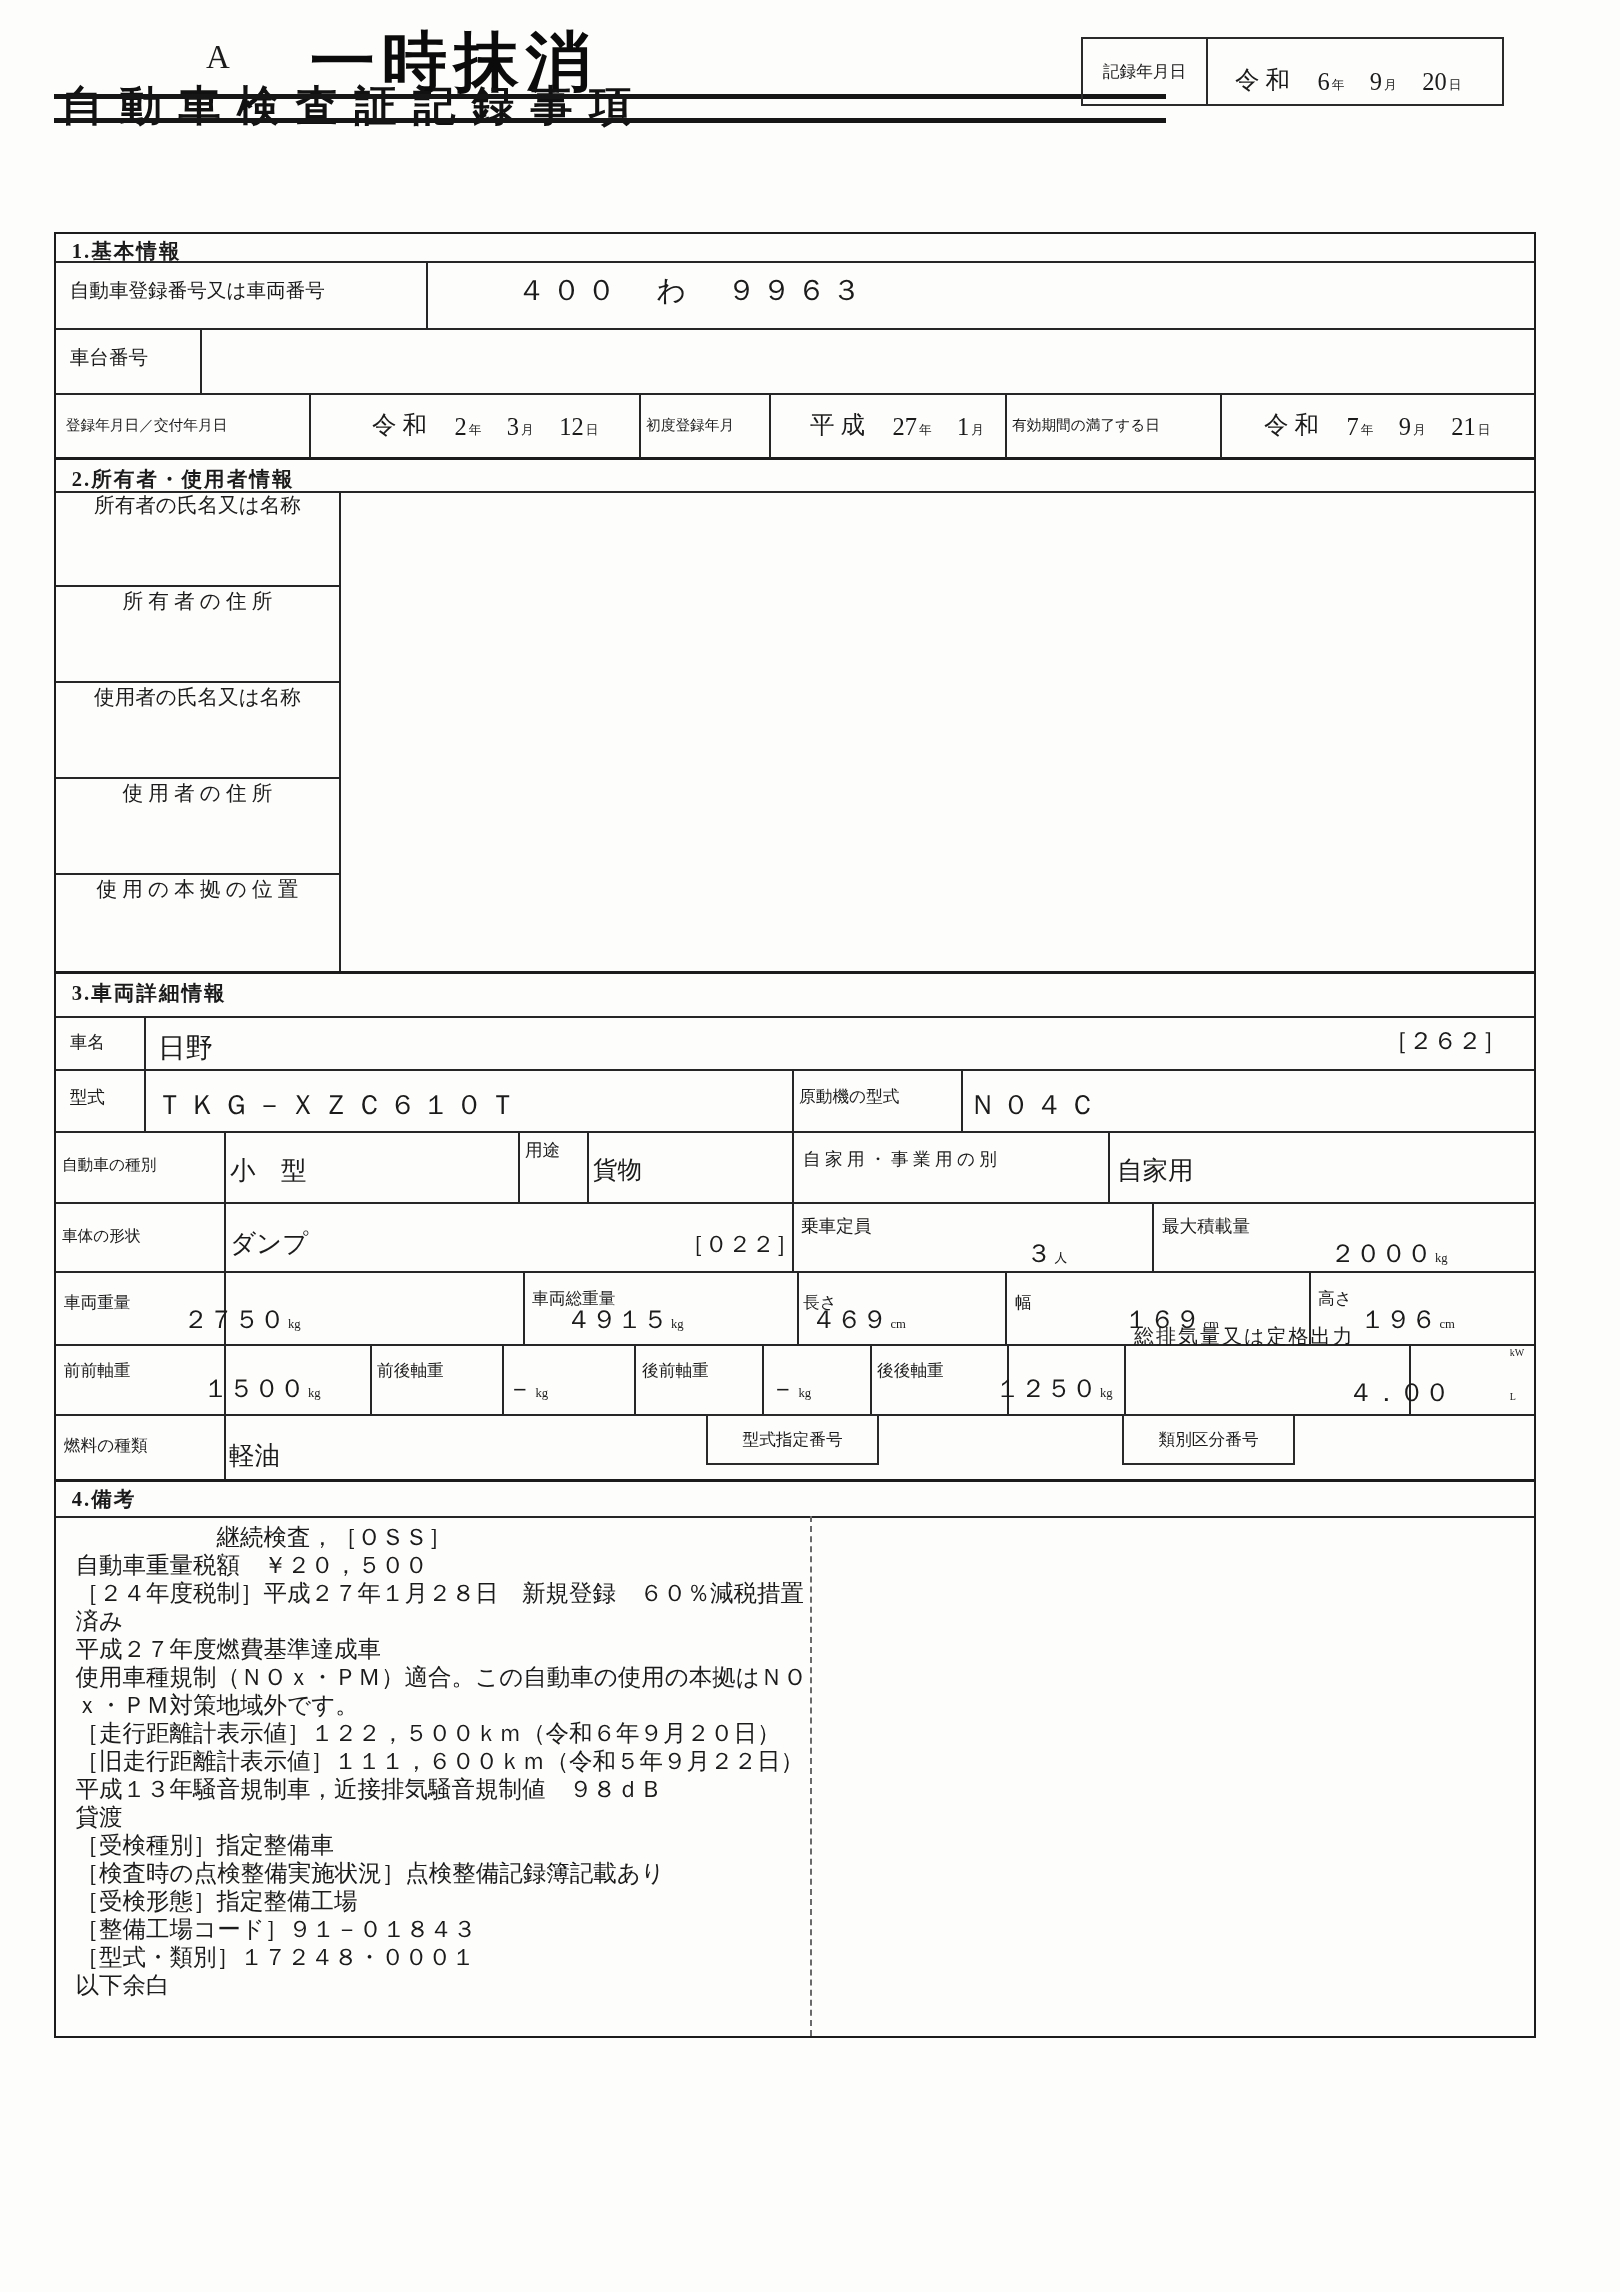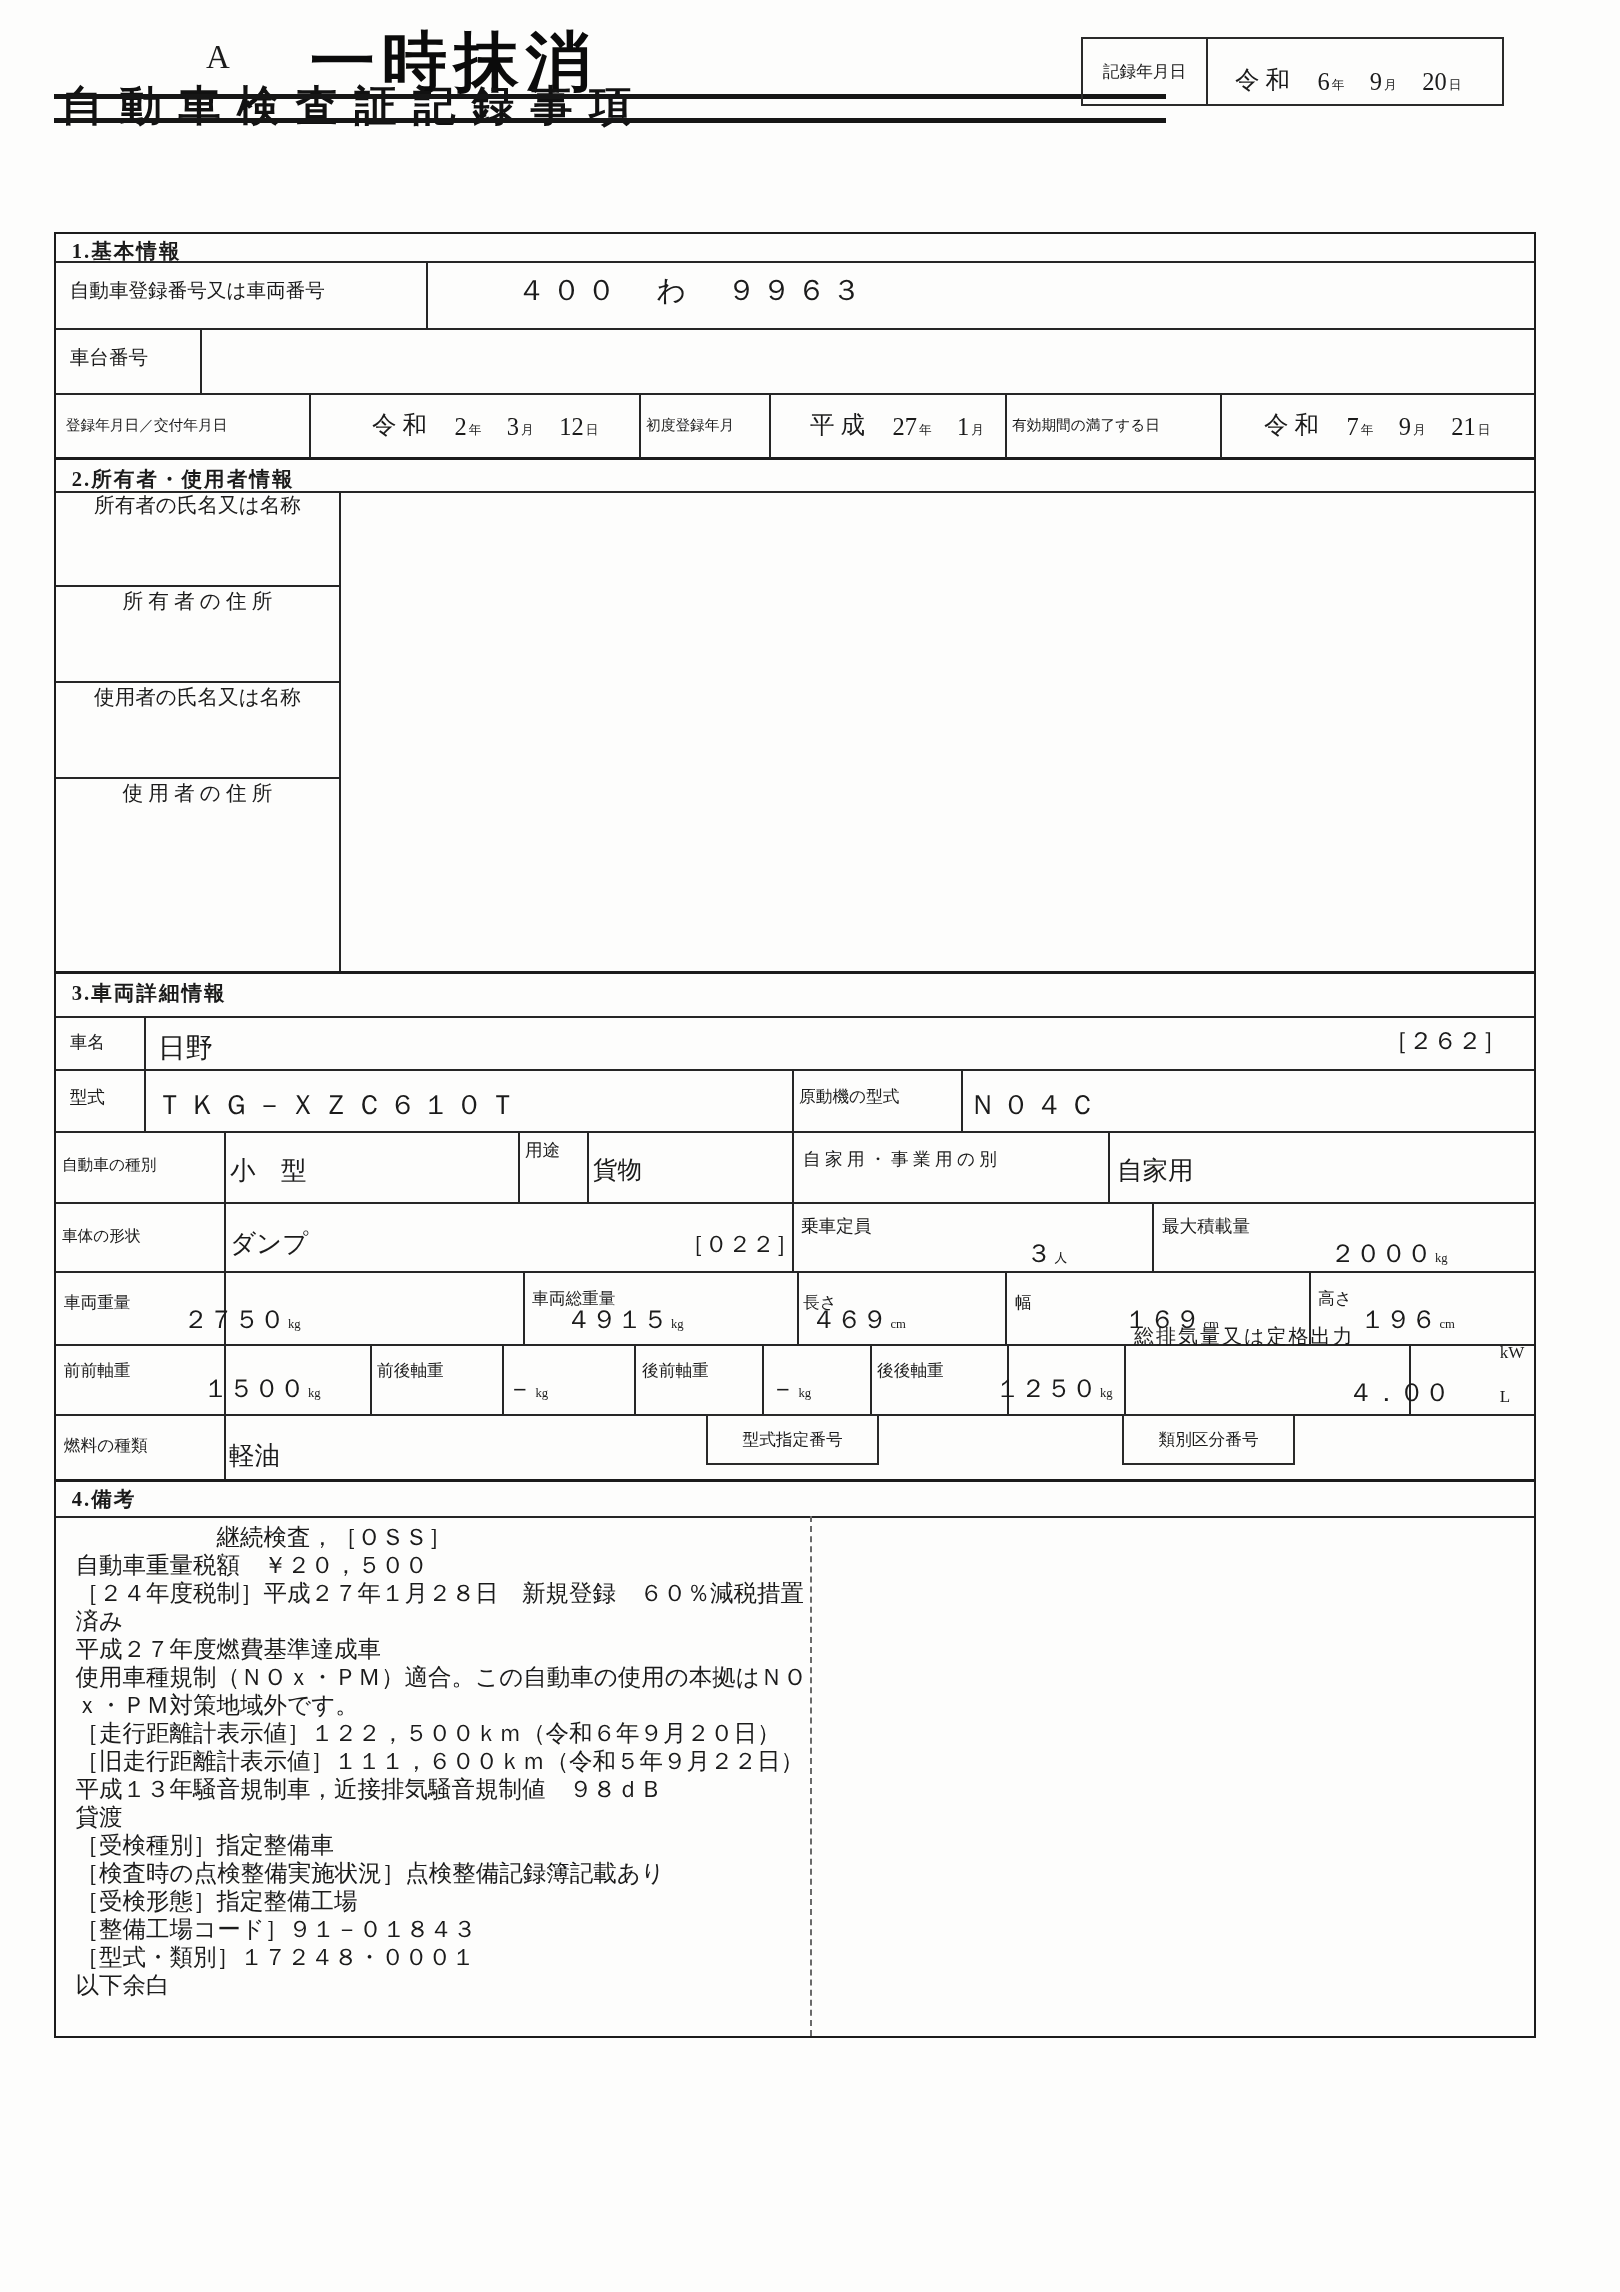--- a/index.html
+++ b/index.html
@@ -37,21 +37,21 @@
   .date-group .u{font-size:12.7px;margin:0 0 2px 2px;}
   .date-gap{width:25.5px;}
   .s2rows{left:0;top:257px;width:285px;height:480px;border-right:2px solid #262626;box-sizing:border-box;}
   .s2row{height:96px;box-sizing:border-box;border-bottom:2px solid #262626;display:flex;align-items:flex-start;justify-content:center;}
   .s2row:last-child{border-bottom:none;}
   .s2row span{font-size:20.6px;white-space:nowrap;}
   .fuel-box{position:absolute;border:2px solid #2a2a2a;height:47px;width:169px;top:0;display:flex;align-items:center;justify-content:center;}
   .dashed-v{position:absolute;width:0;border-left:2px dashed #6a6a6a;}
   .remarks{left:19.6px;top:1289px;width:1441px;font-size:23.5px;line-height:28px;white-space:pre-wrap;}
   .remark-line{white-space:pre-wrap;}
-  .disp-unit{position:absolute;display:flex;flex-direction:column;align-items:flex-start;font-size:17px;line-height:12.7px;}
+  .disp-unit{position:absolute;display:flex;flex-direction:column;align-items:flex-start;font-size:10px;line-height:12.7px;}
   .code{font-size:24.5px;white-space:nowrap;}
 </style>
 </head>
 <body>
 
 <div id="page">
 
   <div class="abs corner-mark">A</div>
   <div class="abs stamp">一時抹消</div>
   <div class="abs doc-title">自動車検査証記録事項</div>
@@ -166,20 +166,23 @@
         </div>
       <div class="s2row">
           <span>所 有 者 の 住 所</span>
         </div>
       <div class="s2row">
           <span>使用者の氏名又は名称</span>
         </div>
       <div class="s2row">
           <span>使 用 者 の 住 所</span>
         </div>
+      <div class="s2row">
+          <span>使 用 の 本 拠 の 位 置</span>
+        </div>
     </div>
 
     <div class="abs sec-head" style="left:15.7px;top:745px">3.車両詳細情報</div>
 
     <div class="abs lbl" style="left:13.7px;top:796px">車名</div>
     <div class="abs val" style="left:102px;top:796px">日野</div>
     <div class="abs code" style="right:27.4px;top:790px">［２６２］</div>
 
     <div class="abs lbl" style="left:13.7px;top:851px">型式</div>
     <div class="abs val" style="left:100px;top:853px;letter-spacing:5.9px">ＴＫＧ－ＸＺＣ６１０Ｔ</div>

